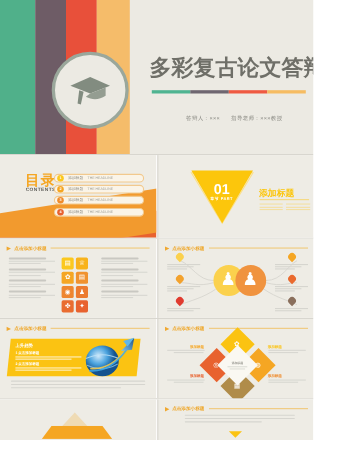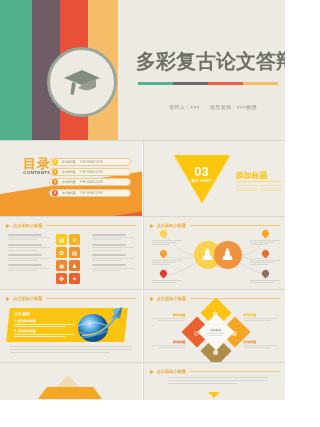--- a/index.html
+++ b/index.html
@@ -193,21 +193,21 @@
             <div class="c-en2">THE HEADLINE</div>
           </div>
         </div>
       </div>
 
       <div class="thumb tall">
         <svg width="142" height="75" style="position:absolute;left:0;top:0">
           <polygon points="58,62 30,16 86,16" fill="none" stroke="#fbe08a" stroke-width="1"></polygon>
         </svg>
         <div class="sec-tri"></div>
-        <div class="sec-num">03</div>
+        <div class="sec-num">01</div>
         <div class="sec-part">章节 PART</div>
         <div class="sec-title">添加标题</div>
         <div class="sec-ul"></div>
         <div class="sec-lines">
           <div class="r">
               <i></i>
               <i></i>
             </div>
           <div class="r">
               <i></i>

